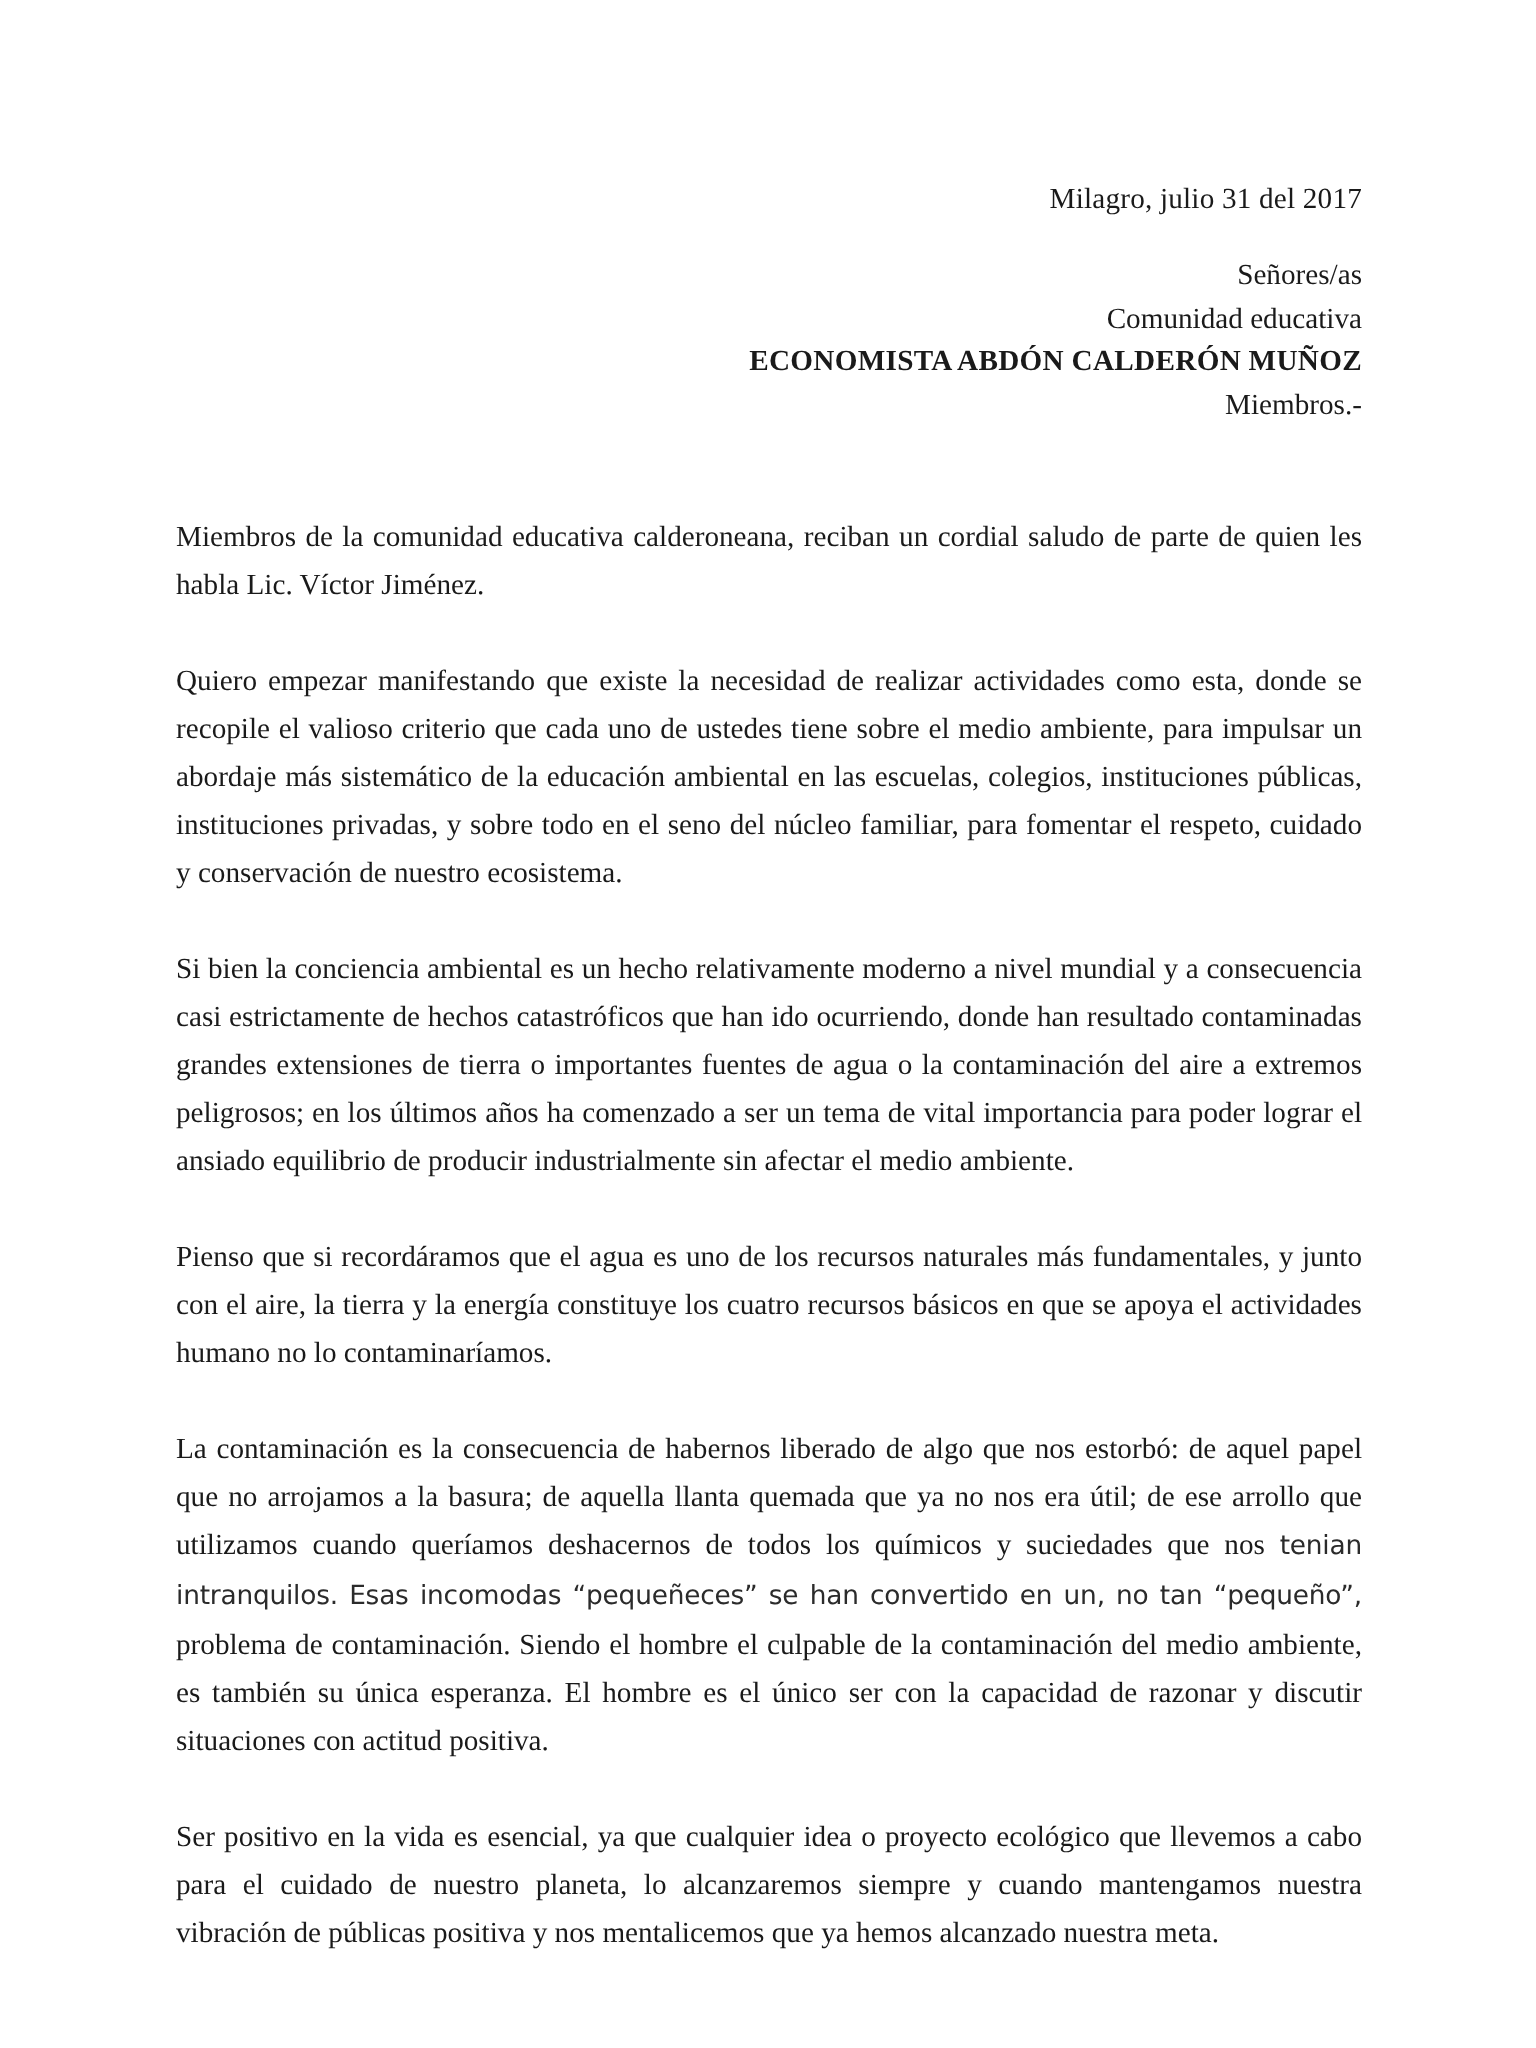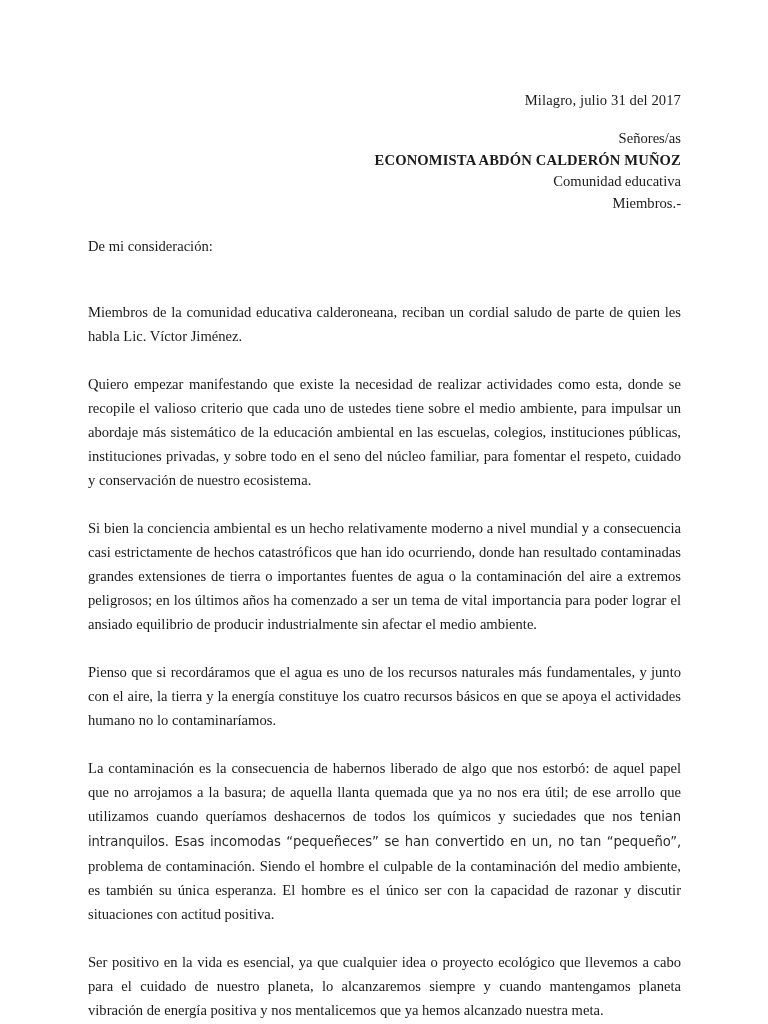--- a/index.html
+++ b/index.html
@@ -90,36 +90,35 @@
 </head>
 <body>
 
 <div class="page">
   <div class="content">
 
     <div class="date-line">Milagro, julio 31 del 2017</div>
 
     <div class="addressee">
       <div class="line">Señores/as</div>
+      <div class="line">Comunidad educativa</div>
       <div class="line bold">ECONOMISTA ABDÓN CALDERÓN MUÑOZ</div>
-      <div class="line">Comunidad educativa</div>
       <div class="line">Miembros.-</div>
     </div>
 
-    <div class="salutation">De mi consideración:</div>
 
     <div class="body-block">
 
       <p class="para">Miembros de la comunidad educativa calderoneana, reciban un cordial saludo de parte de quien les habla Lic. Víctor Jiménez.</p>
 
       <p class="para">Quiero empezar manifestando que existe la necesidad de realizar actividades como esta, donde se recopile el valioso criterio que cada uno de ustedes tiene sobre el medio ambiente, para impulsar un abordaje más sistemático de la educación ambiental en las escuelas, colegios, instituciones públicas, instituciones privadas, y sobre todo en el seno del núcleo familiar, para fomentar el respeto, cuidado y conservación de nuestro ecosistema.</p>
 
       <p class="para">Si bien la conciencia ambiental es un hecho relativamente moderno a nivel mundial y a consecuencia casi estrictamente de hechos catastróficos que han ido ocurriendo, donde han resultado contaminadas grandes extensiones de tierra o importantes fuentes de agua o la contaminación del aire a extremos peligrosos; en los últimos años ha comenzado a ser un tema de vital importancia para poder lograr el ansiado equilibrio de producir industrialmente sin afectar el medio ambiente.</p>
 
       <p class="para">Pienso que si recordáramos que el agua es uno de los recursos naturales más fundamentales, y junto con el aire, la tierra y la energía constituye los cuatro recursos básicos en que se apoya el actividades humano no lo contaminaríamos.</p>
 
       <p class="para"><span>La contaminación es la consecuencia de habernos liberado de algo que nos estorbó: de aquel papel que no arrojamos a la basura; de aquella llanta quemada que ya no nos era útil; de ese arrollo que utilizamos cuando queríamos deshacernos de todos los químicos y suciedades que nos </span><span class="alt-face">tenian intranquilos. Esas incomodas “pequeñeces” se han convertido en un, no tan “pequeño”,</span><span> problema de contaminación. Siendo el hombre el culpable de la contaminación del medio ambiente, es también su única esperanza. El hombre es el único ser con la capacidad de razonar y discutir situaciones con actitud positiva.</span></p>
 
-      <p class="para">Ser positivo en la vida es esencial, ya que cualquier idea o proyecto ecológico que llevemos a cabo para el cuidado de nuestro planeta, lo alcanzaremos siempre y cuando mantengamos planeta vibración de energía positiva y nos mentalicemos que ya hemos alcanzado nuestra meta.</p>
+      <p class="para">Ser positivo en la vida es esencial, ya que cualquier idea o proyecto ecológico que llevemos a cabo para el cuidado de nuestro planeta, lo alcanzaremos siempre y cuando mantengamos nuestra vibración de públicas positiva y nos mentalicemos que ya hemos alcanzado nuestra meta.</p>
 
     </div>
   </div>
 </div>
 
 </body></html>

